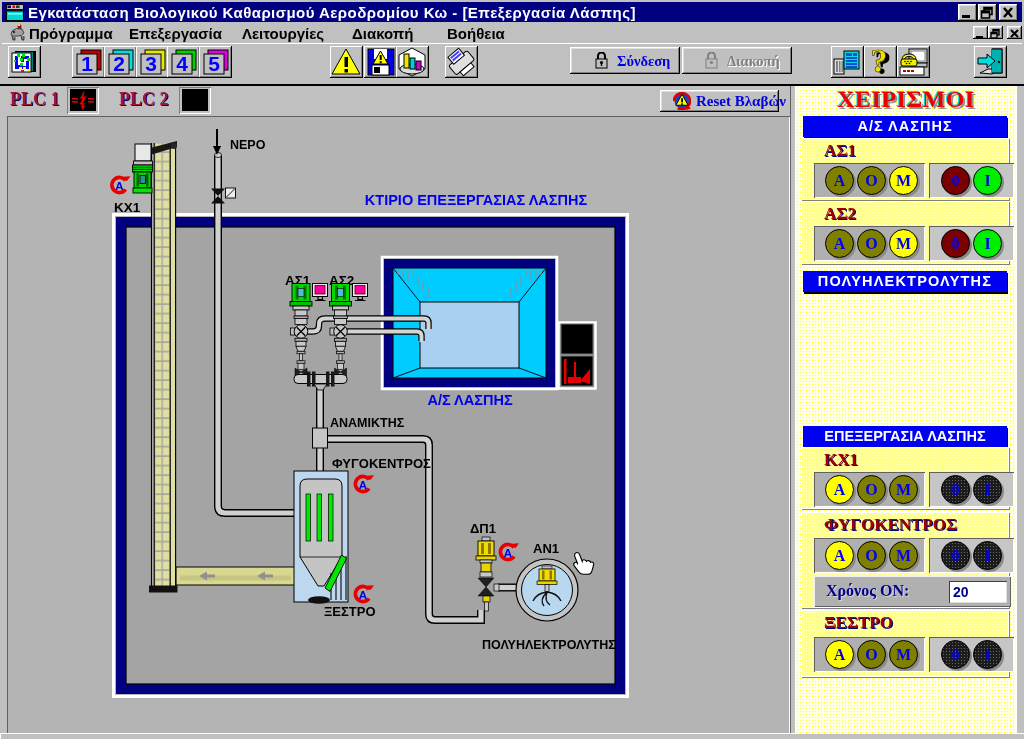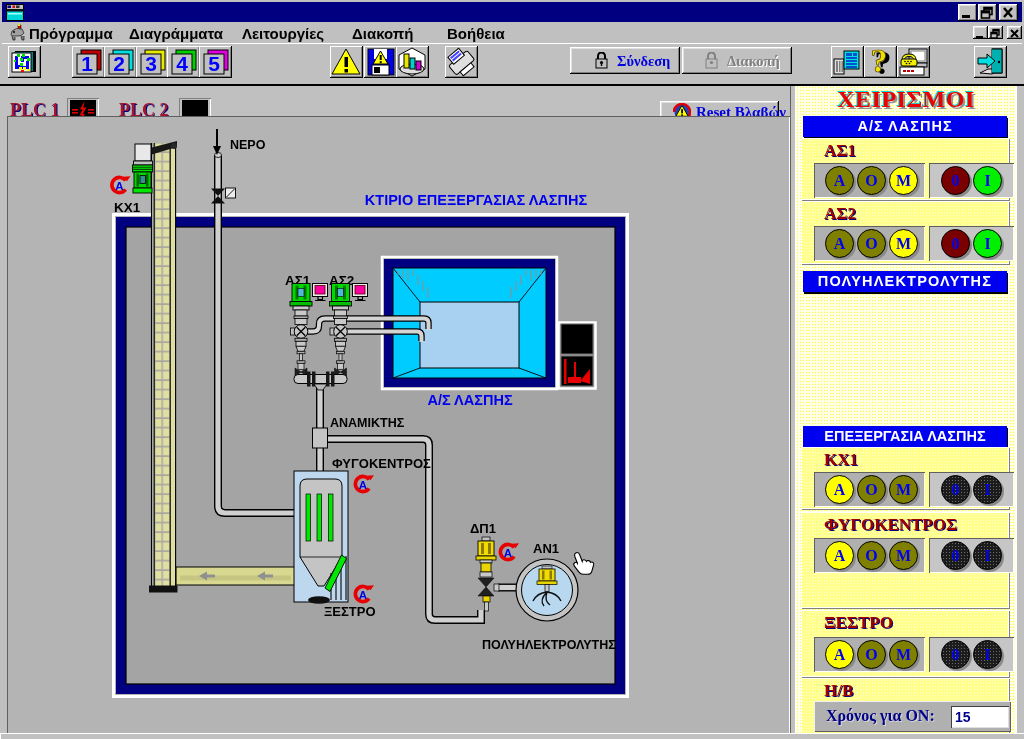--- a/index.html
+++ b/index.html
@@ -8,21 +8,21 @@
 .abs{position:absolute;}
 .raised{background:#c0c0c0;box-shadow:inset -1px -1px 0 #000,inset 1px 1px 0 #fff,inset -2px -2px 0 #808080,inset 2px 2px 0 #dfdfdf;}
 #titlebar{left:2px;top:2px;width:1020px;height:20px;background:#000080;}
 #title-txt{position:absolute;left:26px;top:2px;color:#fff;font-size:15px;font-weight:bold;white-space:nowrap;letter-spacing:0.45px;}
 .wbtn{position:absolute;top:2px;width:19px;height:17px;}
 .wbtn2{position:absolute;top:0px;width:15px;height:13px;}
 #menubar{left:2px;top:22px;width:1020px;height:21px;background:#c0c0c0;}
 .mitem{position:absolute;top:3px;color:#000;font-size:15px;font-weight:bold;}
 #toolbar{left:2px;top:43px;width:1020px;height:41px;background:#c0c0c0;box-shadow:inset 0 1px 0 #fff;}
 .tbtn{position:absolute;top:3px;width:33px;height:32px;background:#c0c0c0;box-shadow:inset -1px -1px 0 #000,inset 1px 1px 0 #fff,inset -2px -2px 0 #808080;}
-#plcbar{left:2px;top:86px;width:788px;height:28px;background:#c0c0c0;margin-top:11px;}
+#plcbar{left:2px;top:86px;width:788px;height:28px;background:#c0c0c0;}
 #blackline{left:0px;top:84px;width:1024px;height:2px;background:#000;}
 .plctxt{position:absolute;font-family:"Liberation Serif",serif;font-weight:bold;font-size:18px;color:#a01830;text-shadow:1px 1px 0 #000080;}
 .plcbox{position:absolute;top:1px;width:32px;height:27px;background:#c0c0c0;box-shadow:inset 1px 1px 0 #808080,inset -1px -1px 0 #fff;}
 .plcblack{position:absolute;left:3px;top:2px;width:26px;height:22px;background:#000;}
 #diagpanel{left:7px;top:116px;width:783px;height:618px;background:#b4b4b4;box-shadow:inset 1px 1px 0 #606060,inset -1px -1px 0 #fff;}
 #rsep{left:790px;top:86px;width:6px;height:648px;background:#c0c0c0;box-shadow:inset 1px 0 0 #606060,inset -1px 0 0 #fff;}
 #rpanel{left:796px;top:86px;width:220px;height:647px;background:#ffffe4;
  background-image:radial-gradient(#ffff30 30%,transparent 32%);background-size:3px 3px;}
 #rstrip{left:1016px;top:86px;width:8px;height:653px;background:#c0c0c0;box-shadow:inset 1px 0 0 #fff;}
 #bstrip{left:0px;top:733px;width:1024px;height:6px;background:#c0c0c0;box-shadow:inset 1px 1px 0 #fff;}
@@ -48,20 +48,21 @@
     <svg class="abs" style="left:4px;top:2px" width="18" height="17" viewBox="0 0 18 17">
       <rect x="0" y="0" width="18" height="17" fill="#00d8d8"></rect>
       <rect x="0" y="0" width="18" height="5" fill="#c0c0c0"></rect>
       <rect x="0.5" y="0.5" width="17" height="16" fill="none" stroke="#000"></rect>
       <rect x="1.5" y="1.5" width="3.5" height="2.5" fill="#000080"></rect>
         <rect x="6.5" y="1.5" width="2.5" height="2.5" fill="#e00000"></rect>
         <rect x="10" y="1.5" width="3.5" height="2.5" fill="#303030"></rect>
       <rect x="0" y="5" width="18" height="2.5" fill="#101010"></rect>
       <rect x="2" y="9" width="14" height="1.5" fill="#a0ffff"></rect>
     </svg>
+    <div id="title-txt">Εγκατάσταση Βιολογικού Καθαρισμού Αεροδρομίου Κω - [Επεξεργασία Λάσπης]</div>
     <div class="wbtn raised" style="left:956px"><svg width="19" height="17">
           <rect x="4" y="11" width="8" height="3" fill="#000"></rect>
         </svg></div>
     <div class="wbtn raised" style="left:976px"><svg width="19" height="17">
           <rect x="6" y="3.5" width="8" height="7" fill="none" stroke="#000" stroke-width="1.6"></rect>
           <rect x="6" y="3.5" width="8" height="2.4" fill="#000"></rect>
           <rect x="3.5" y="7" width="8" height="7" fill="#c0c0c0" stroke="#000" stroke-width="1.6"></rect>
           <rect x="3.5" y="7" width="8" height="2.4" fill="#000"></rect>
         </svg></div>
     <div class="wbtn raised" style="left:997px"><svg width="19" height="17">
@@ -70,21 +71,21 @@
   </div>
   <div id="menubar" class="abs">
     <svg class="abs" style="left:7px;top:1px" width="18" height="19" viewBox="0 0 18 19">
       <path d="M9 2 L12 2 L12 6 L9 6 Z" fill="#e00000" stroke="#000" stroke-width="0.5"></path>
       <path d="M10 0.5 L11.5 3 L8.5 3 Z" fill="#ffff00"></path>
       <path d="M3 8 q4 -4 10 -2 l2 4 q-2 3 -6 3 l-6 0 q-2 -1 0 -5" fill="#a0a0a0" stroke="#000" stroke-width="0.6"></path>
       <path d="M3 13 l1 4 l2 0 l0 -3 M12 13 l1 4 l2 0 l0 -4" fill="#808080" stroke="#000" stroke-width="0.6"></path>
       <circle cx="5" cy="9" r="1" fill="#000"></circle>
     </svg>
     <span class="mitem" style="left:27px">Πρόγραμμα</span>
-    <span class="mitem" style="left:127px">Διαγράμματα</span>
+    <span class="mitem" style="left:127px">Επεξεργασία</span>
     <span class="mitem" style="left:240px">Λειτουργίες</span>
     <span class="mitem" style="left:350px">Διακοπή</span>
     <span class="mitem" style="left:445px">Βοήθεια</span>
     <div class="wbtn2 raised" style="left:971px;top:4px"><svg width="15" height="13">
           <rect x="3" y="9" width="7" height="2.4" fill="#000"></rect>
         </svg></div>
     <div class="wbtn2 raised" style="left:986px;top:4px"><svg width="15" height="13">
           <rect x="5" y="2.5" width="6" height="5.5" fill="none" stroke="#000" stroke-width="1.4"></rect>
           <rect x="5" y="2.5" width="6" height="2" fill="#000"></rect>
           <rect x="3" y="5.5" width="6" height="5.5" fill="#c0c0c0" stroke="#000" stroke-width="1.4"></rect>
@@ -533,36 +534,33 @@
       <span class="seclab">ΦΥΓΟΚΕΝΤΡΟΣ</span>
       <div class="btnpanel" style="left:12px;top:25px;width:111px;height:35px">
         <div class="cbtn yellow" style="left:11px;top:3px">A</div>
         <div class="cbtn olive" style="left:43px;top:3px">O</div>
         <div class="cbtn olive" style="left:75px;top:3px">M</div>
       </div>
       <div class="btnpanel lite" style="left:127px;top:25px;width:85px;height:35px">
         <div class="cbtn dark" style="left:12px;top:3px">0</div>
         <div class="cbtn dark" style="left:44px;top:3px">I</div>
       </div>
+      <div class="btnpanel raisedp" style="left:12px;top:63px;width:197px;height:31px">
+        <span class="timer" style="left:12px;top:6px">Χρόνος ΟΝ:</span>
+        <div class="tinput" style="left:135px;top:5px;width:58px;height:22px">20</div>
+      </div>
     </div>
     <div class="secbox" style="top:525px;height:65px">
       <span class="seclab">ΞΕΣΤΡΟ</span>
       <div class="btnpanel" style="left:12px;top:26px;width:111px;height:35px">
         <div class="cbtn yellow" style="left:11px;top:3px">A</div>
         <div class="cbtn olive" style="left:43px;top:3px">O</div>
         <div class="cbtn olive" style="left:75px;top:3px">M</div>
       </div>
       <div class="btnpanel lite" style="left:127px;top:26px;width:85px;height:35px">
         <div class="cbtn dark" style="left:12px;top:3px">0</div>
         <div class="cbtn dark" style="left:44px;top:3px">I</div>
       </div>
     </div>
-    <div class="secbox" style="top:593px;height:54px">
-      <span class="seclab">Η/Β</span>
-      <div class="btnpanel raisedp" style="left:12px;top:22px;width:197px;height:31px">
-        <span class="timer" style="left:12px;top:6px">Χρόνος για ΟΝ:</span>
-        <div class="tinput" style="left:137px;top:5px;width:58px;height:22px">15</div>
-      </div>
-    </div>
   </div>
   <div id="rstrip" class="abs"></div>
   <div id="bstrip" class="abs"></div>
 </div>
 
 </body></html>

